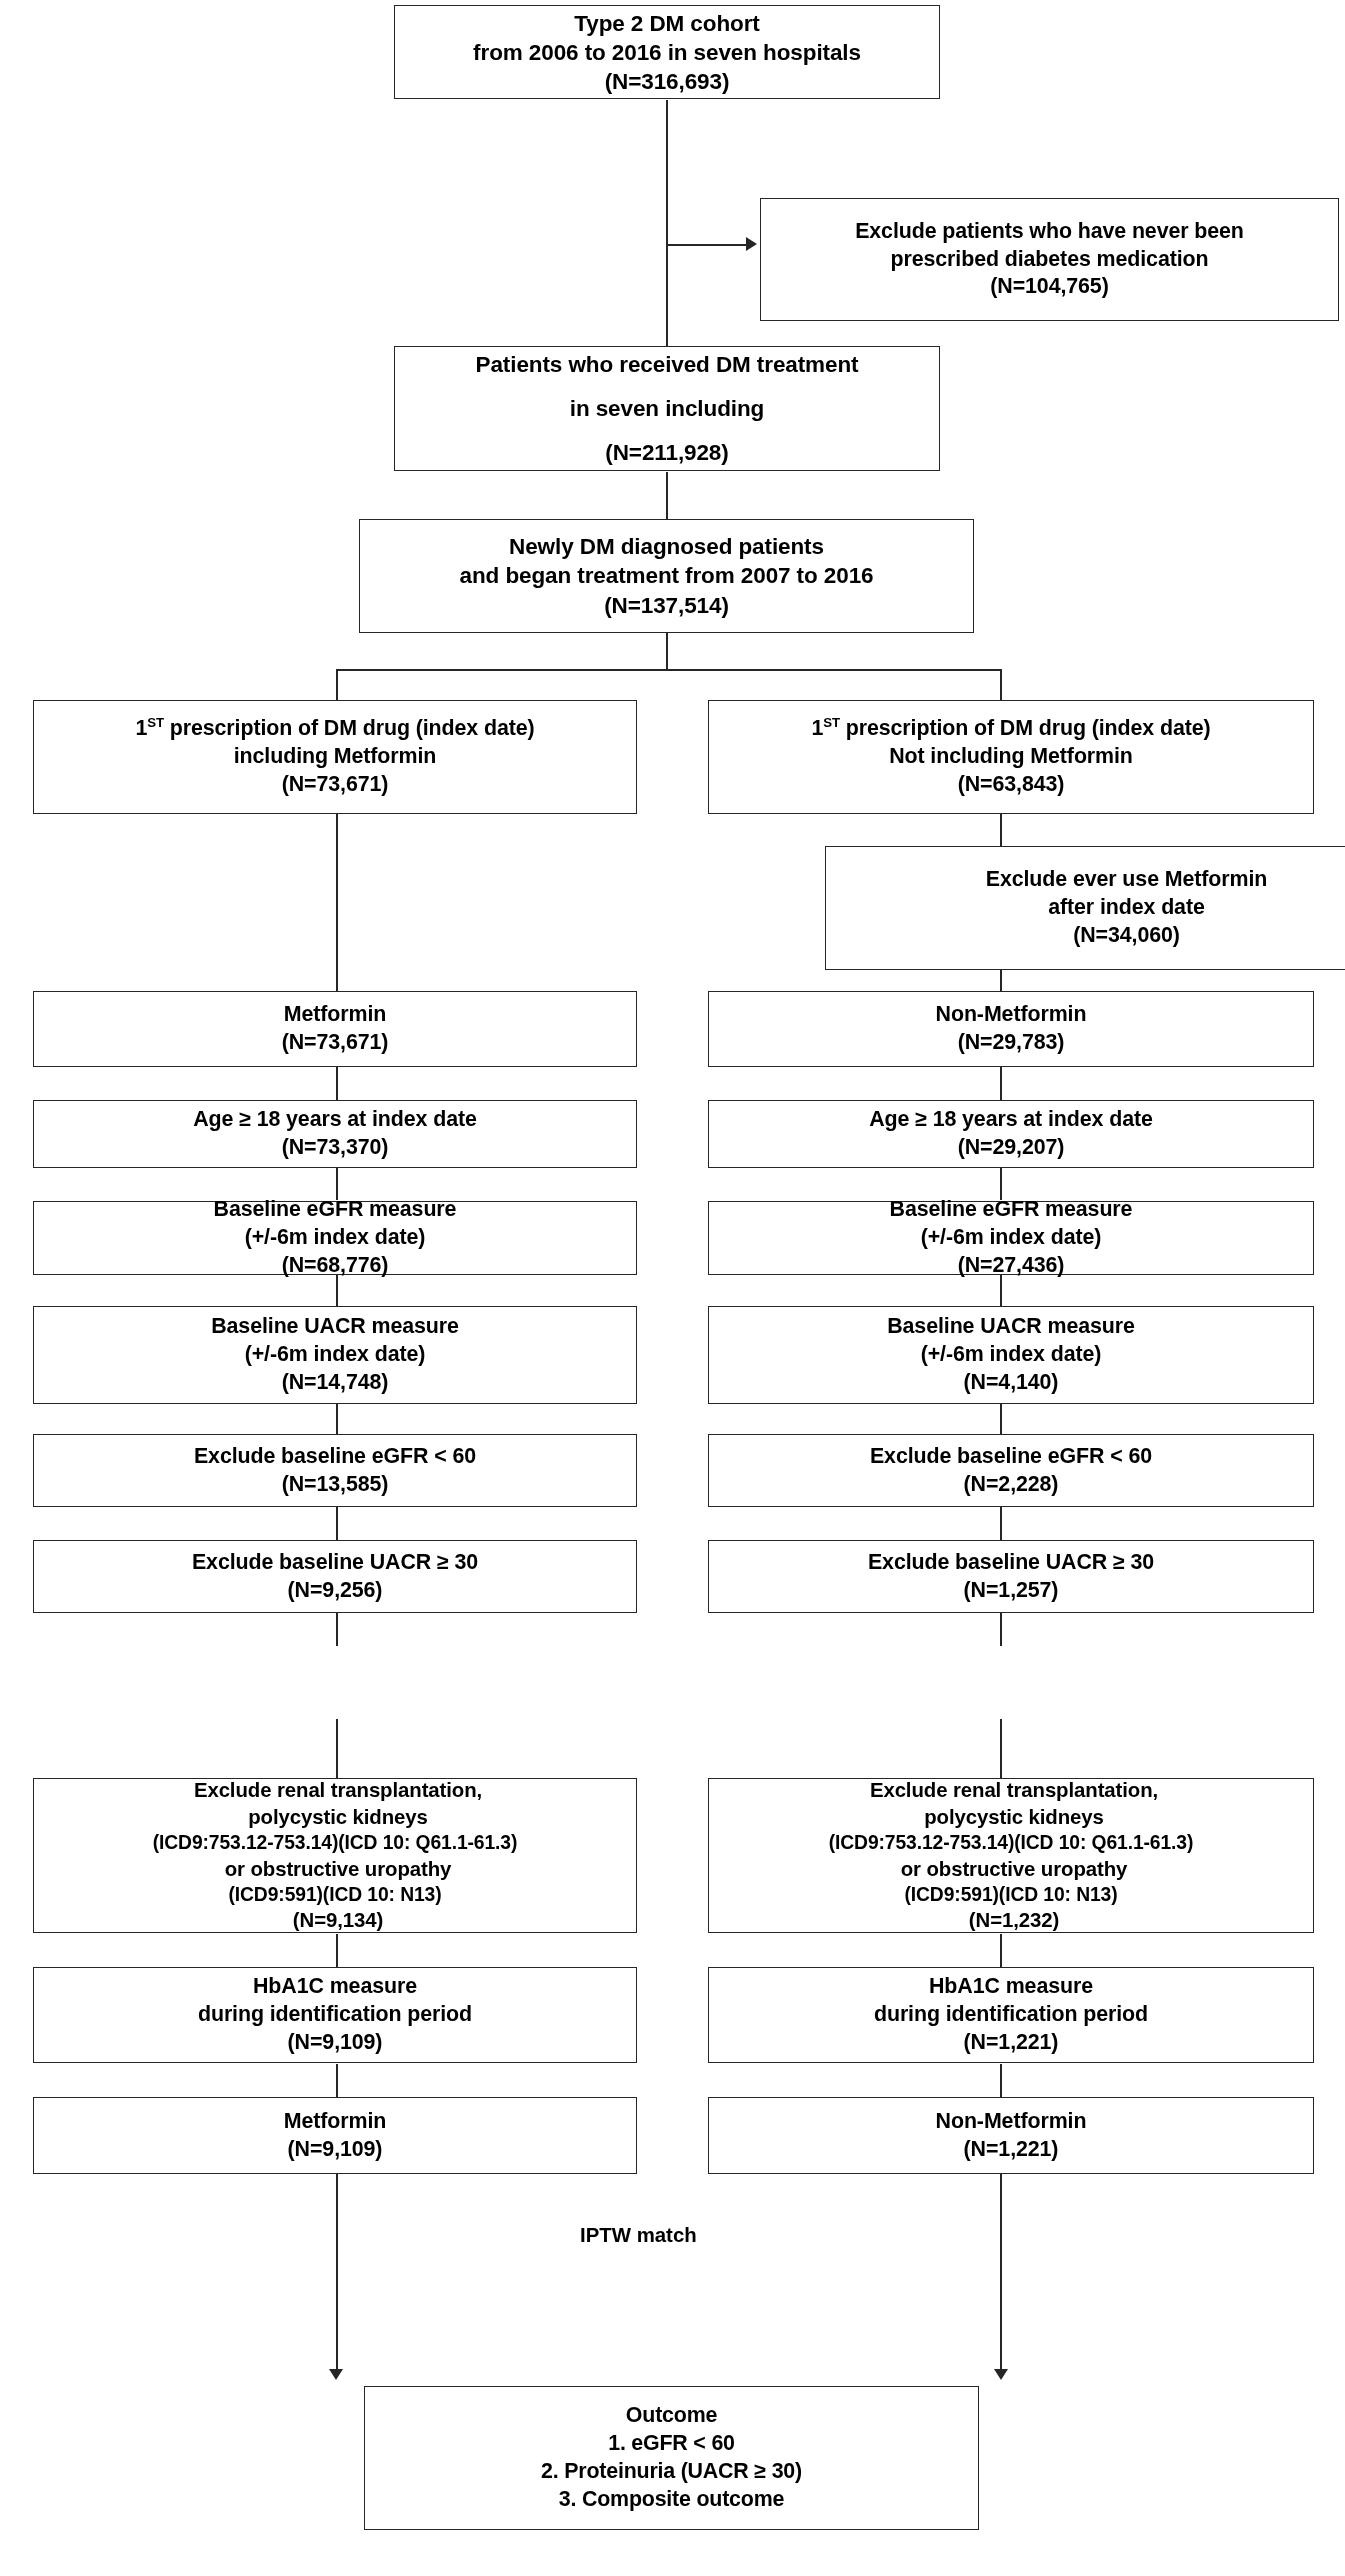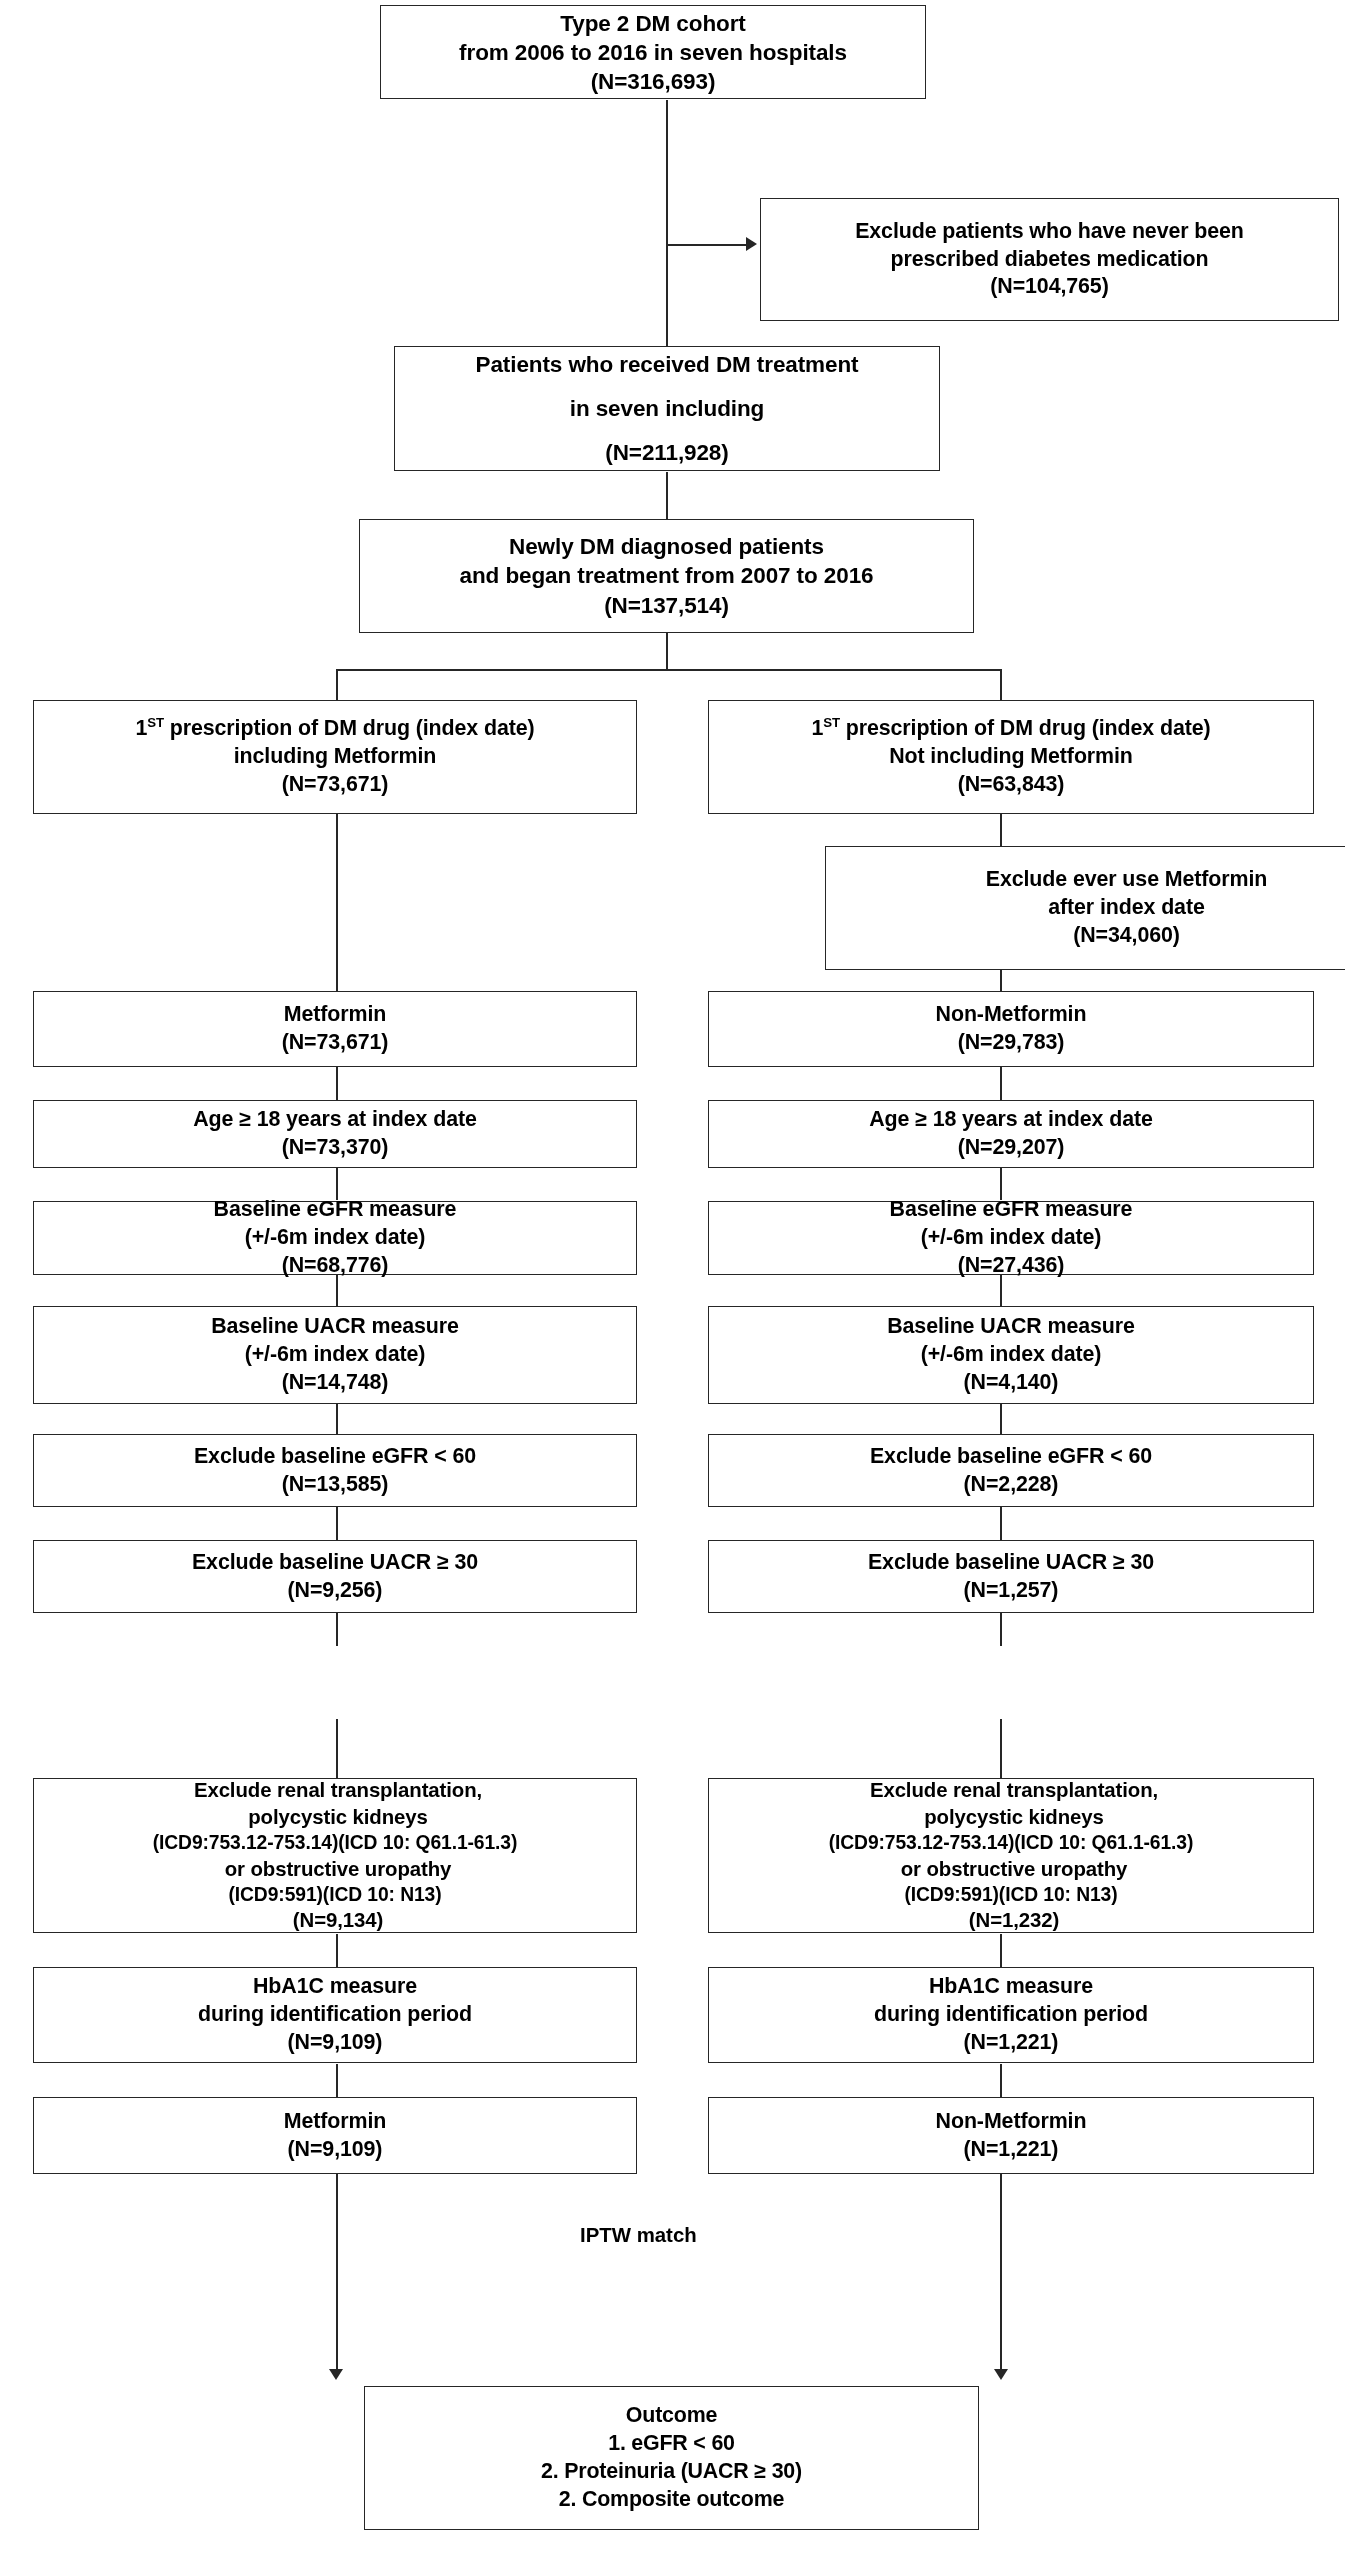--- a/index.html
+++ b/index.html
@@ -87,21 +87,21 @@
   <div class="vline" style="left:666px;top:100px;height:79px;"></div>
   <div class="hline" style="left:666px;top:244px;width:83px;"></div>
   <div class="arrow-right" style="left:746px;top:237px;"></div>
   <div class="vline" style="left:666px;top:100px;height:247px;"></div>
   <div class="vline" style="left:666px;top:472px;height:47px;"></div>
   <div class="vline" style="left:666px;top:632px;height:38px;"></div>
   <div class="hline" style="left:337px;top:669px;width:665px;"></div>
   <div class="vline" style="left:336px;top:669px;height:31px;"></div>
   <div class="vline" style="left:1000px;top:669px;height:31px;"></div>
 
-  <div class="fbox fs-42" style="left:380px;top:5.4px;width:546px;height:94px;">
+  <div class="fbox fs-42" style="left:394px;top:5.4px;width:546px;height:94px;">
     <span class="ln">Type 2 DM cohort</span>
     <span class="ln">from 2006 to 2016 in seven hospitals</span>
     <span class="ln">(N=316,693)</span>
   </div>
 
   <div class="fbox fs-40" style="left:760px;top:182px;width:579px;height:123px;margin-top:16px;">
     <span class="ln">Exclude patients who have never been</span>
     <span class="ln">prescribed diabetes medication</span>
     <span class="ln">(N=104,765)</span>
   </div>
@@ -260,17 +260,17 @@
     <span class="ln">Non-Metformin</span>
     <span class="ln">(N=1,221)</span>
   </div>
 
   <div class="flabel" style="left:580px;top:2224px;">IPTW match</div>
 
   <div class="fbox fs-40 outcome" style="left:364px;top:2386px;width:615px;height:144px;">
     <span class="ln">Outcome</span>
     <span class="ln">1.   eGFR &lt; 60</span>
     <span class="ln">2.   Proteinuria (UACR ≥ 30)</span>
-    <span class="ln">2. Composite outcome</span>
+    <span class="ln">3. Composite outcome</span>
   </div>
 
 </div>
 
 
 </body></html>

